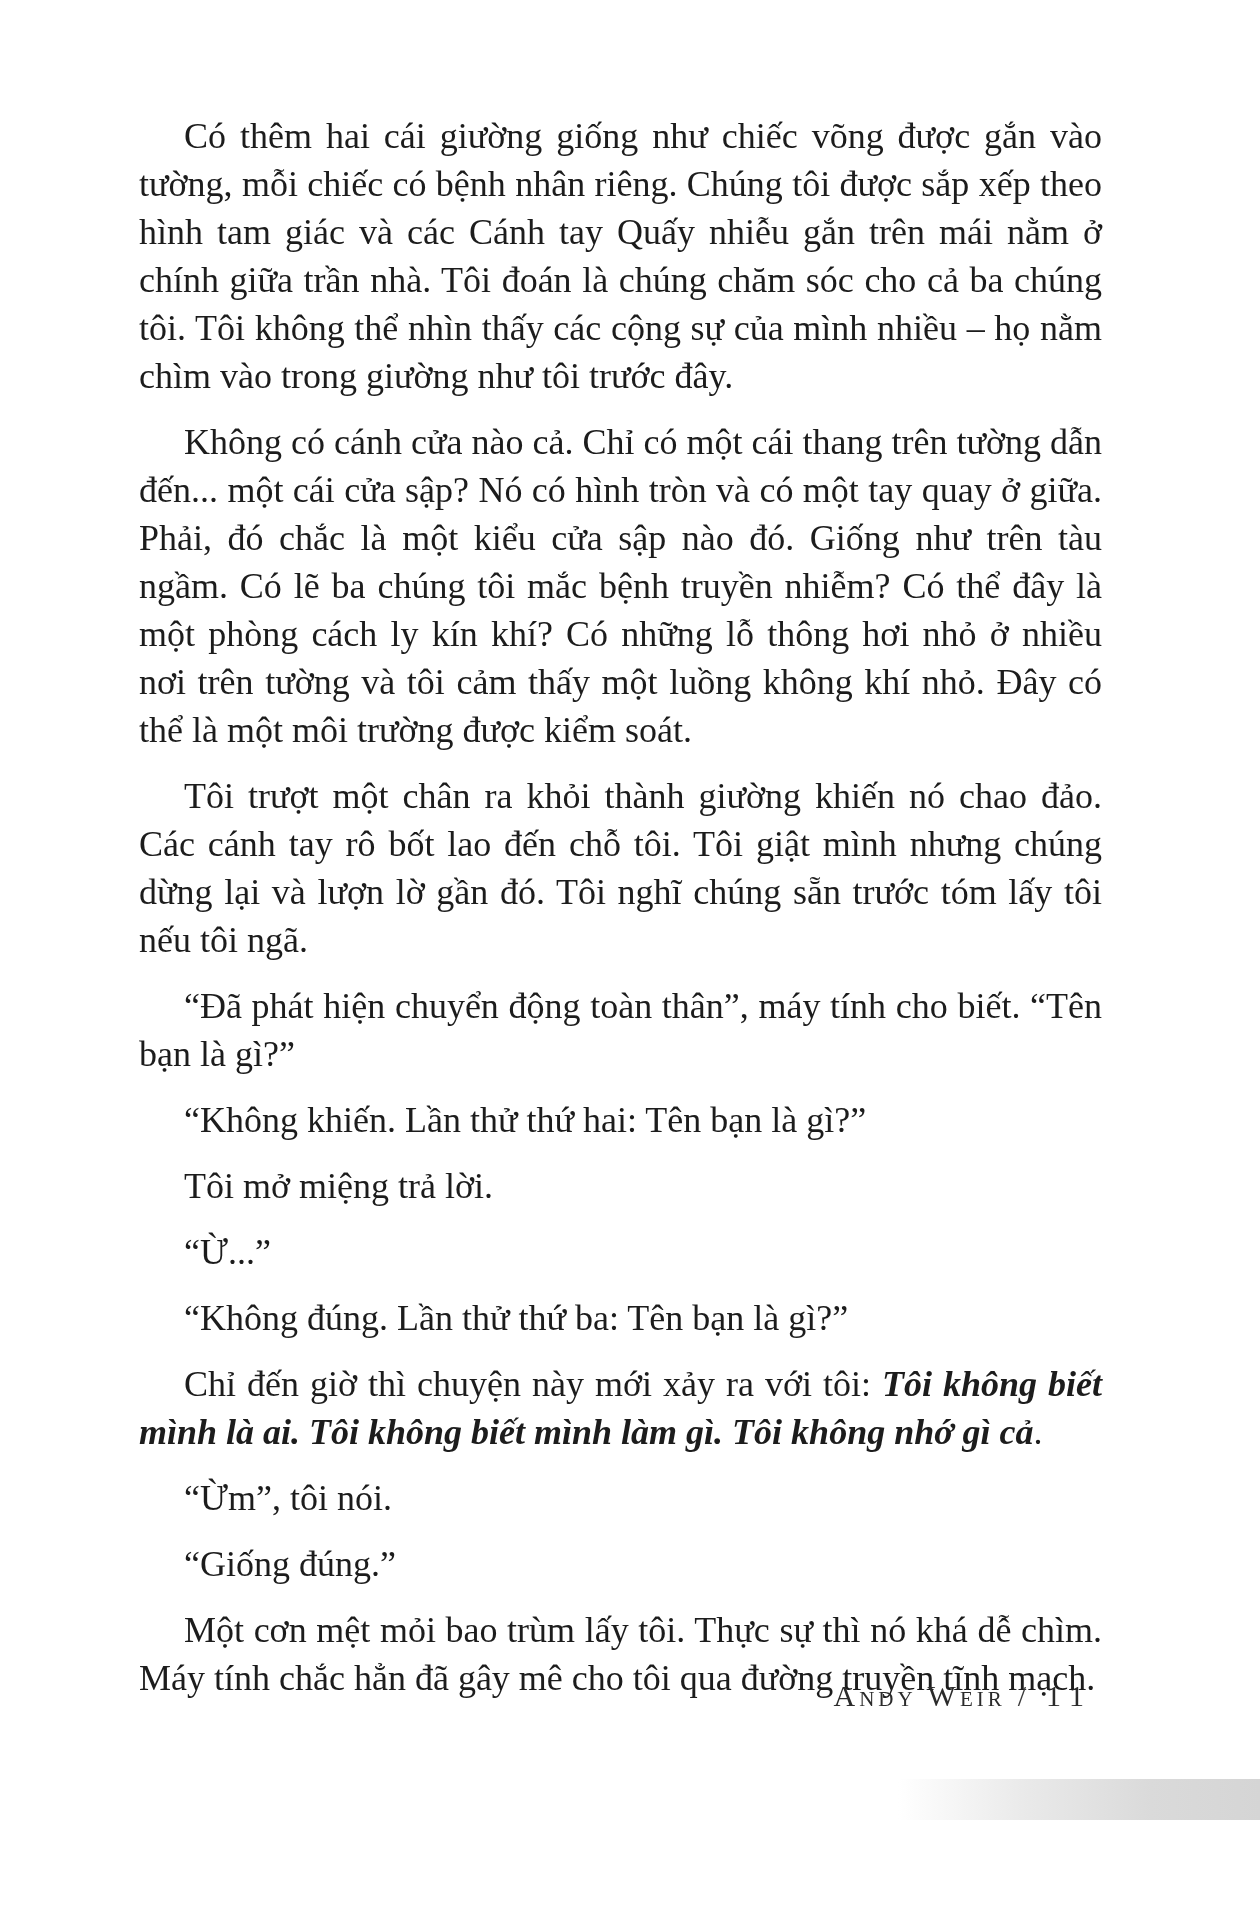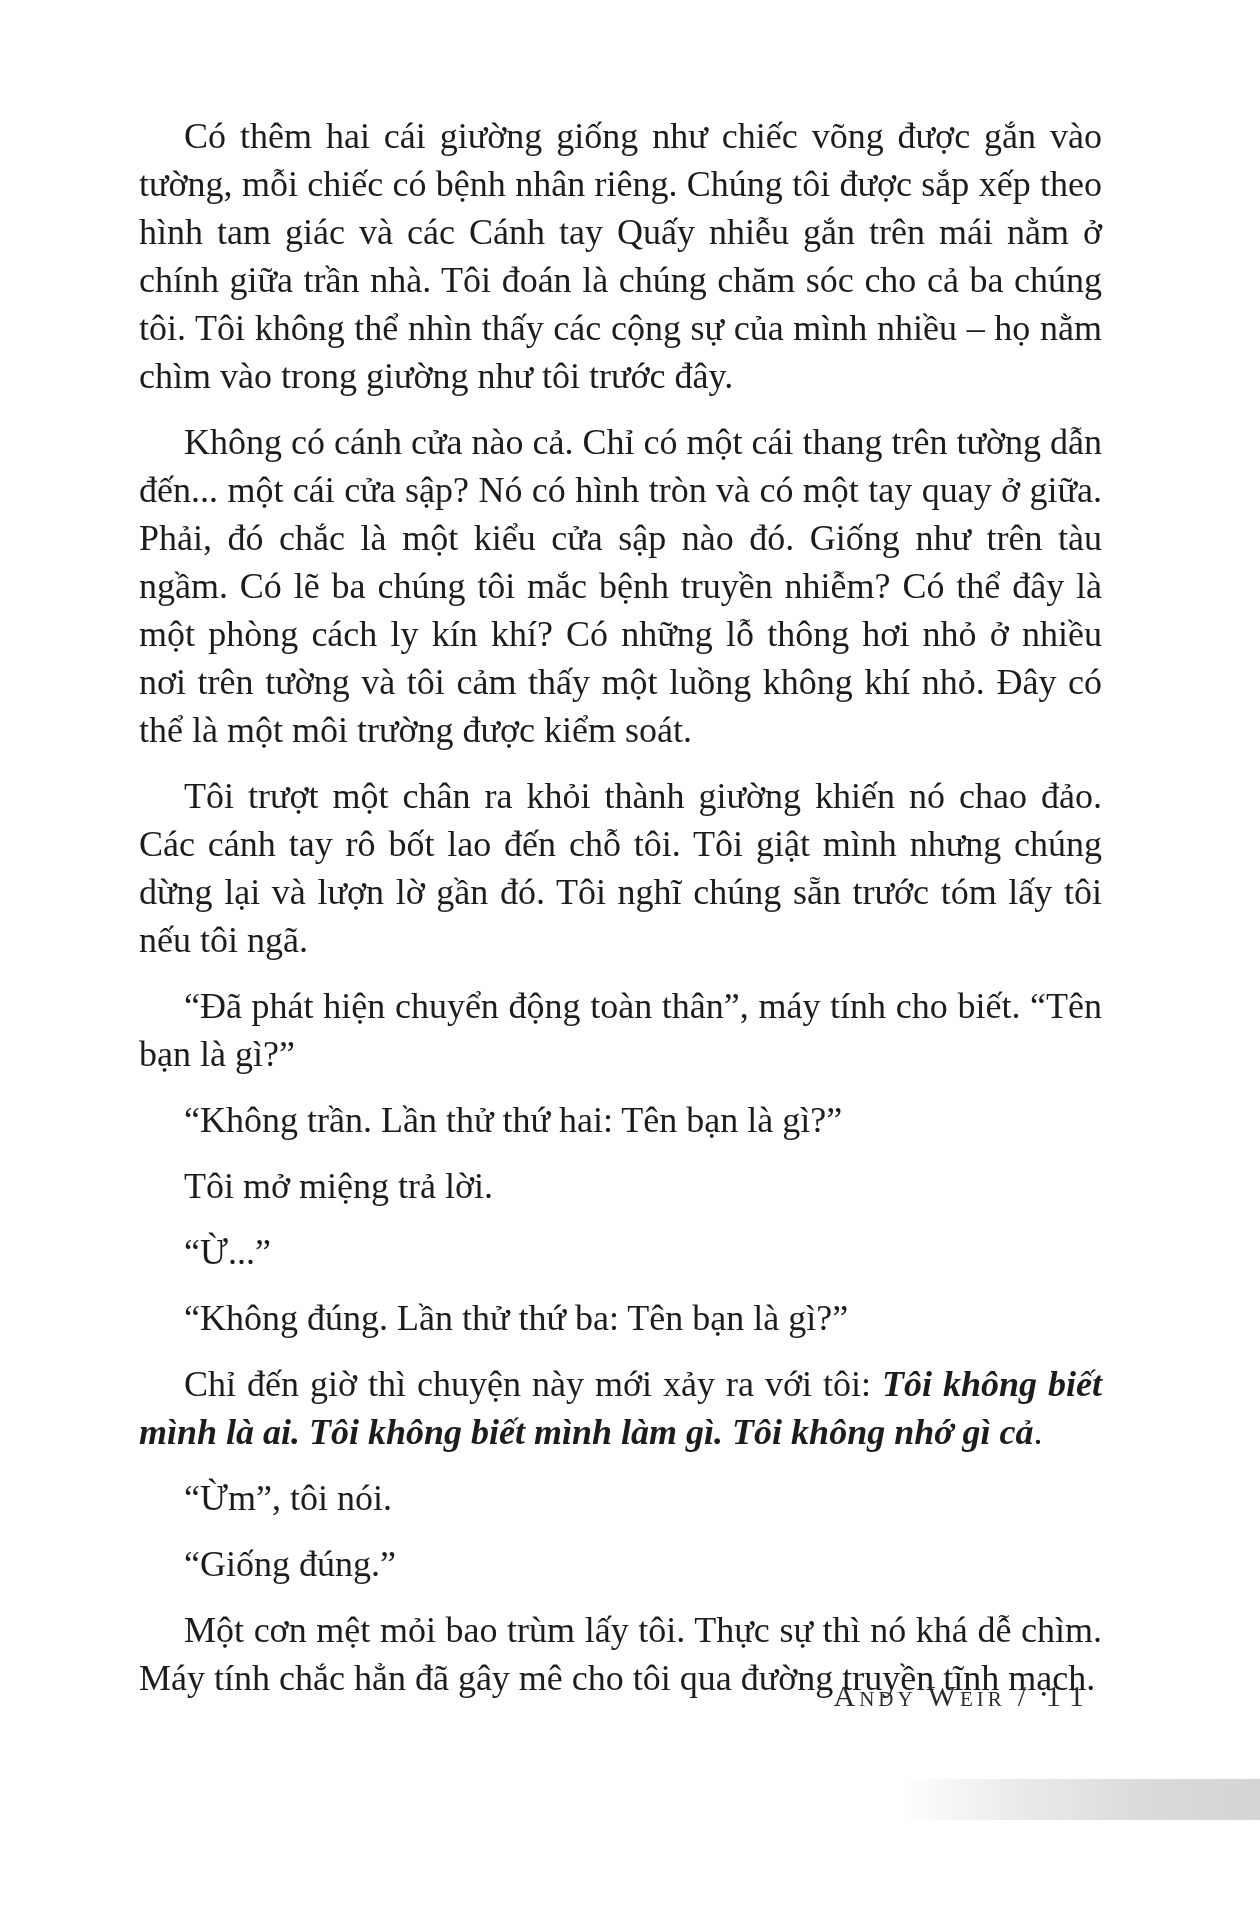--- a/index.html
+++ b/index.html
@@ -65,21 +65,21 @@
 </head>
 <body>
 
 <div class="page">
 
   <main class="text-block">
       <p><span>Có thêm hai cái giường giống như chiếc võng được gắn vào tường, mỗi chiếc có bệnh nhân riêng. Chúng tôi được sắp xếp theo hình tam giác và các Cánh tay Quấy nhiễu gắn trên mái nằm ở chính giữa trần nhà. Tôi đoán là chúng chăm sóc cho cả ba chúng tôi. Tôi không thể nhìn thấy các cộng sự của mình nhiều – họ nằm chìm vào trong giường như tôi trước đây.</span></p>
       <p><span>Không có cánh cửa nào cả. Chỉ có một cái thang trên tường dẫn đến... một cái cửa sập? Nó có hình tròn và có một tay quay ở giữa. Phải, đó chắc là một kiểu cửa sập nào đó. Giống như trên tàu ngầm. Có lẽ ba chúng tôi mắc bệnh truyền nhiễm? Có thể đây là một phòng cách ly kín khí? Có những lỗ thông hơi nhỏ ở nhiều nơi trên tường và tôi cảm thấy một luồng không khí nhỏ. Đây có thể là một môi trường được kiểm soát.</span></p>
       <p><span>Tôi trượt một chân ra khỏi thành giường khiến nó chao đảo. Các cánh tay rô bốt lao đến chỗ tôi. Tôi giật mình nhưng chúng dừng lại và lượn lờ gần đó. Tôi nghĩ chúng sẵn trước tóm lấy tôi nếu tôi ngã.</span></p>
       <p><span>“Đã phát hiện chuyển động toàn thân”, máy tính cho biết. “Tên bạn là gì?”</span></p>
-      <p><span>“Không trần. Lần thử thứ hai: Tên bạn là gì?”</span></p>
+      <p><span>“Không khiến. Lần thử thứ hai: Tên bạn là gì?”</span></p>
       <p><span>Tôi mở miệng trả lời.</span></p>
       <p><span>“Ừ...”</span></p>
       <p><span>“Không đúng. Lần thử thứ ba: Tên bạn là gì?”</span></p>
       <p><span>Chỉ đến giờ thì chuyện này mới xảy ra với tôi: </span><span class="em">Tôi không biết mình là ai. Tôi không biết mình làm gì. Tôi không nhớ gì cả</span><span>.</span></p>
       <p><span>“Ừm”, tôi nói.</span></p>
       <p><span>“Giống đúng.”</span></p>
       <p><span>Một cơn mệt mỏi bao trùm lấy tôi. Thực sự thì nó khá dễ chìm. Máy tính chắc hẳn đã gây mê cho tôi qua đường truyền tĩnh mạch.</span></p>
     </main>
 
   <div class="footer-bar"></div>

